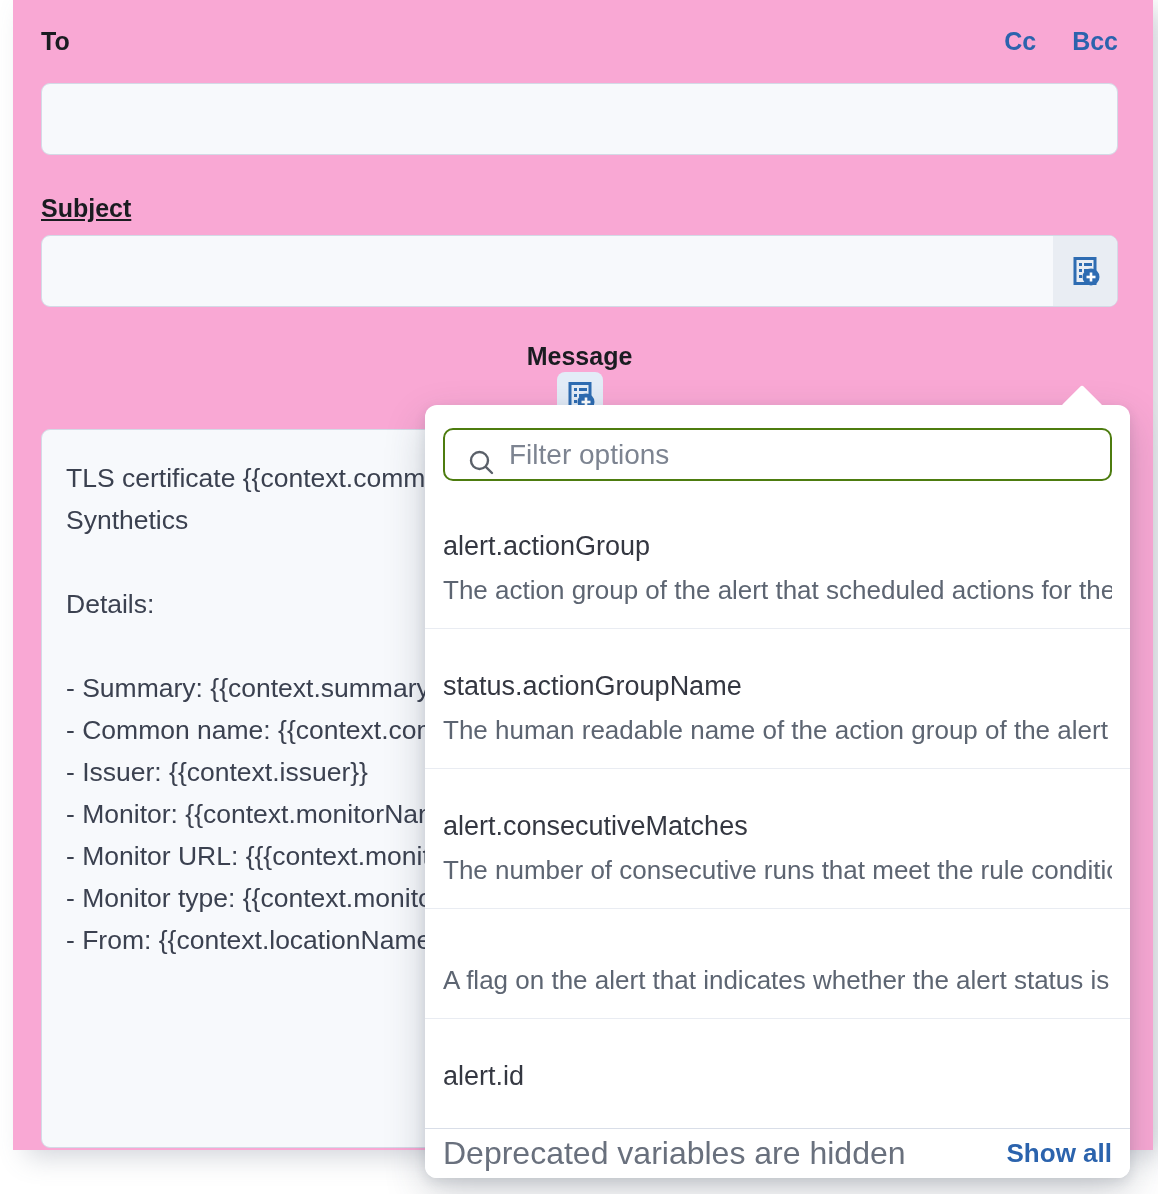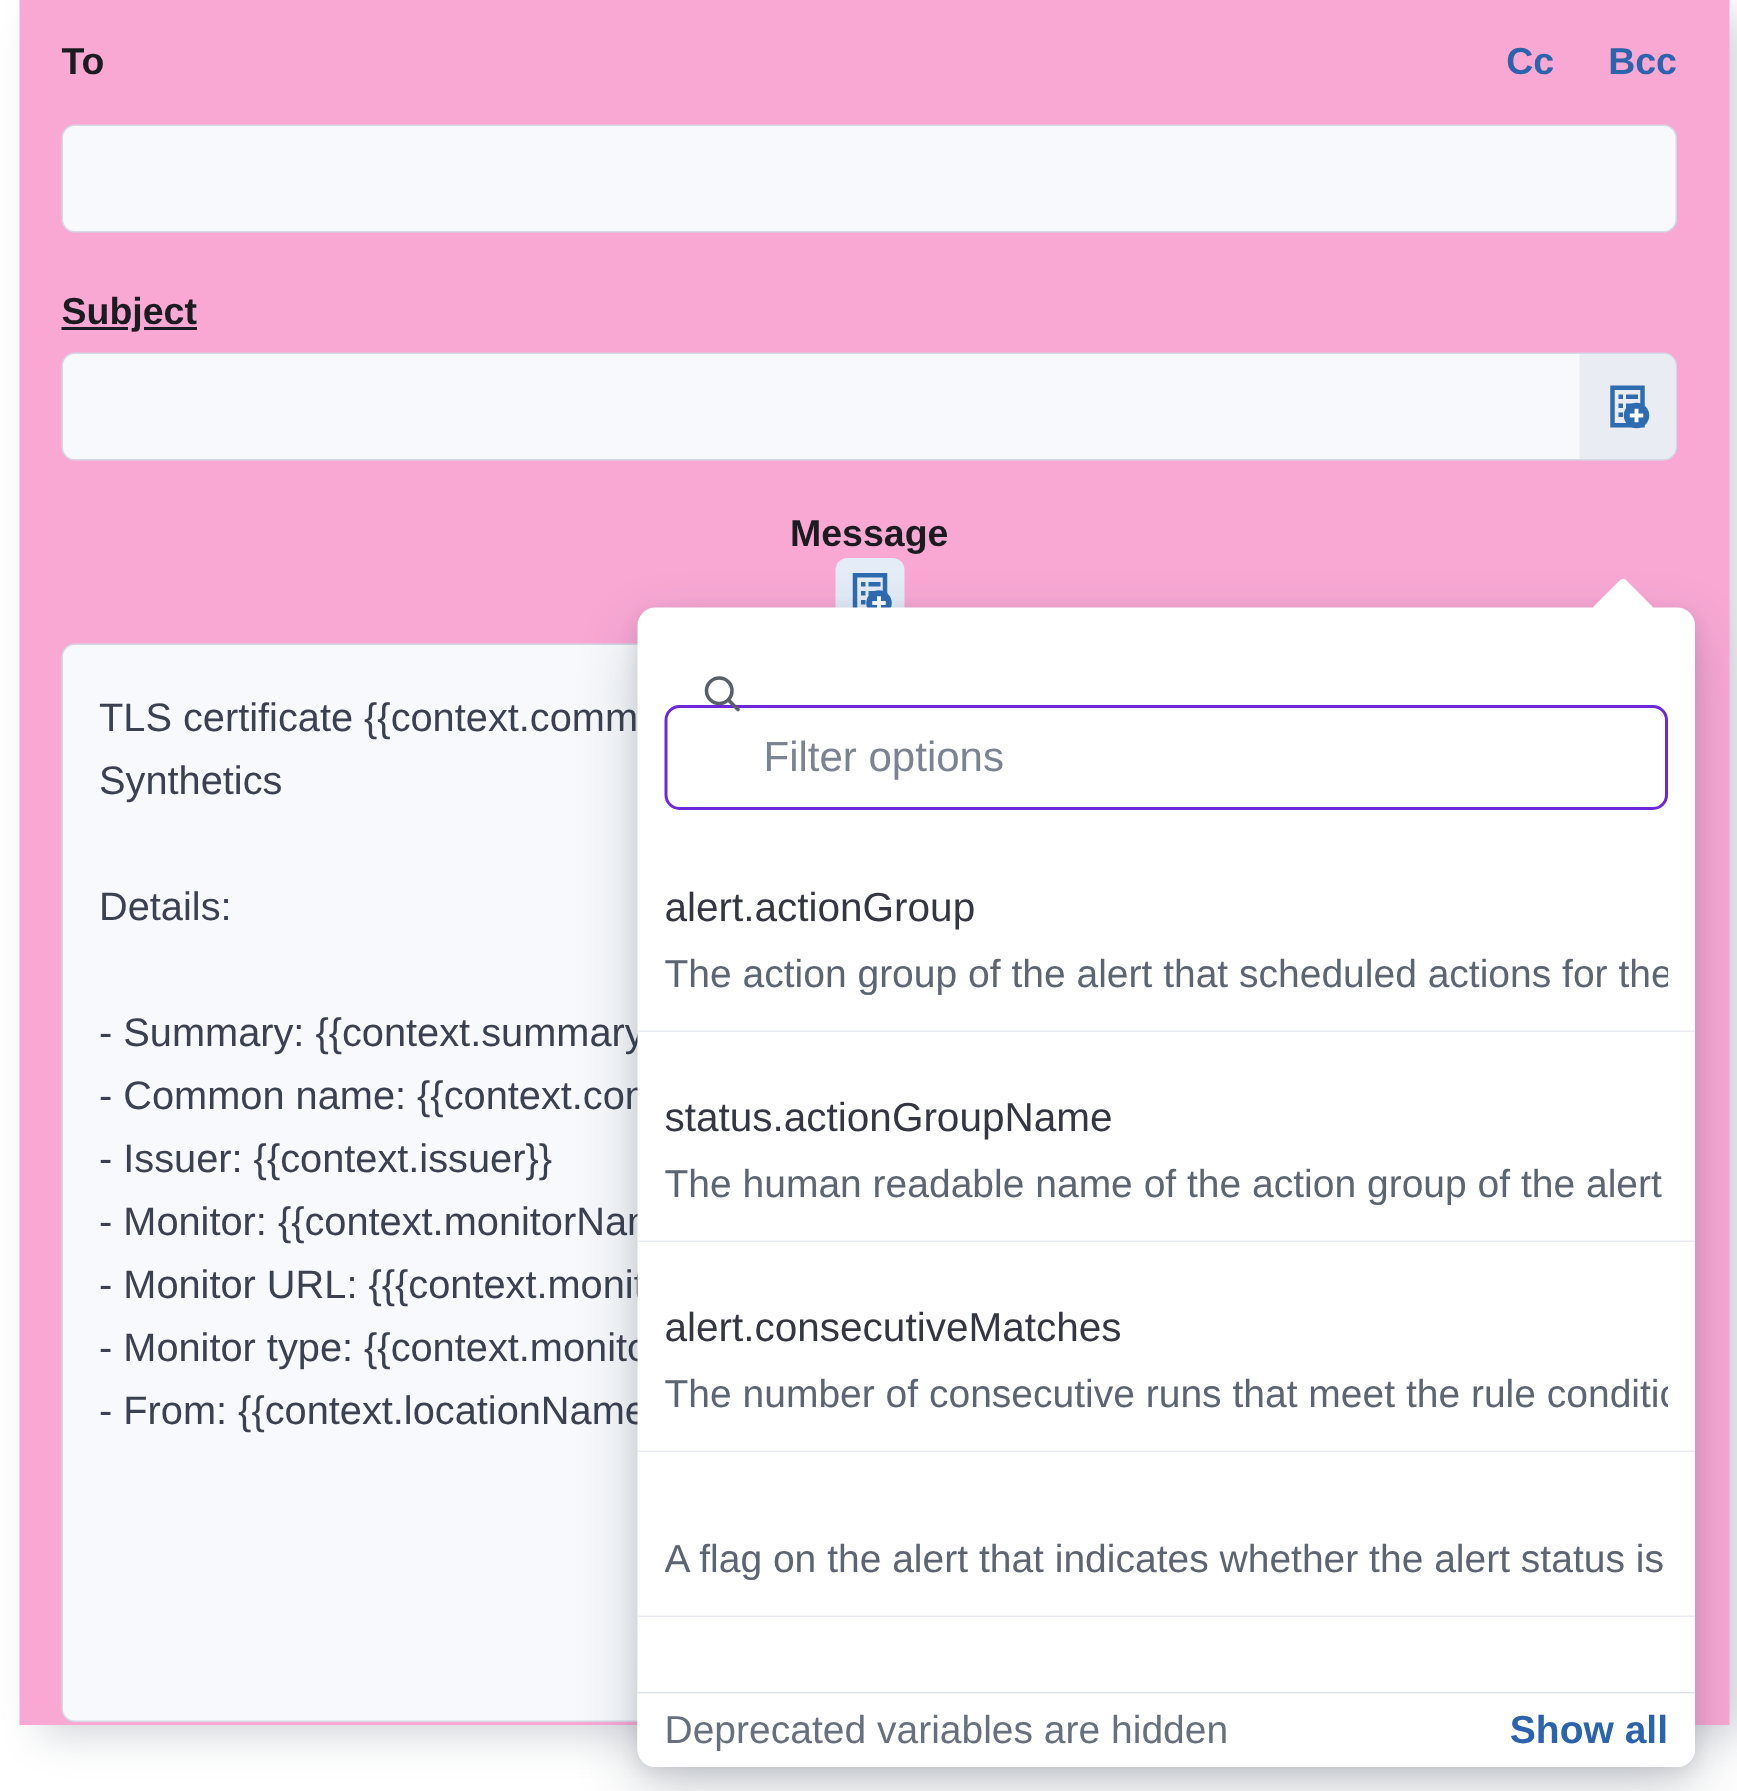--- a/index.html
+++ b/index.html
@@ -68,44 +68,44 @@
     background:#fff; border-radius:12px;
     box-shadow: 0 16px 40px rgba(45,55,75,0.22), 0 4px 12px rgba(45,55,75,0.12);
     display:flex; flex-direction:column;
   }
   .popover-arrow {
     position:absolute; left:642px; top:-14px; width:30px; height:30px;
     background:#fff; transform:rotate(45deg); border-radius:3px;
   }
   .pop-search { padding:23px 18px 0; position:relative; }
   .search-input {
-    width:100%; height:70px; background:#fff;
-    border:2px solid #6d28d9; border-radius:10px;
-    padding:0 20px 0 64px; font-size:28px; color:#343741; outline:none;margin-top:42px;
+    width:100%; height:53px; background:#fff;
+    border:2px solid #4d7c0f; border-radius:10px;
+    padding:0 20px 0 64px; font-size:28px; color:#343741; outline:none;
   }
   .search-input::placeholder { color:#7d8491; }
   .search-icon { position:absolute; left:42px; top:43px; }
 
   .pop-list { flex:1; overflow:hidden; position:relative; padding-top:8px; }
   .var-item { padding:42px 18px 23px; border-bottom:1px solid #e9ecf2; cursor:pointer; }
   .var-item:last-child { border-bottom:none; }
   .var-name { font-size:27px; font-weight:400; color:#343741; line-height:30px; white-space:nowrap; overflow:hidden; }
   .var-desc { margin-top:14px; font-size:26px; color:#5d6572; line-height:30px; white-space:nowrap; overflow:hidden; }
   .pop-list::after {
     content:""; position:absolute; left:0; right:0; bottom:0; height:46px;
     background:linear-gradient(rgba(255,255,255,0), #ffffff 85%);
     pointer-events:none;
   }
 
   .pop-footer {
     height:50px; border-top:1px solid #d9dee8;
     display:flex; align-items:center; justify-content:space-between;
     padding:0 18px; background:#fff; border-radius:0 0 12px 12px;
   }
-  .deprecated-note { font-size:26px; color:#69707d;text-align:right; }
+  .deprecated-note { font-size:32px; color:#69707d;text-align:right; }
   .show-all { font-size:26px; font-weight:600; color:#2b63ad; cursor:pointer;text-align:center; }
 </style>
 </head>
 <body>
 
 <div class="flyout">
 
   <div class="to-row">
     <span class="field-label">To</span>
     <span class="cc-links">

